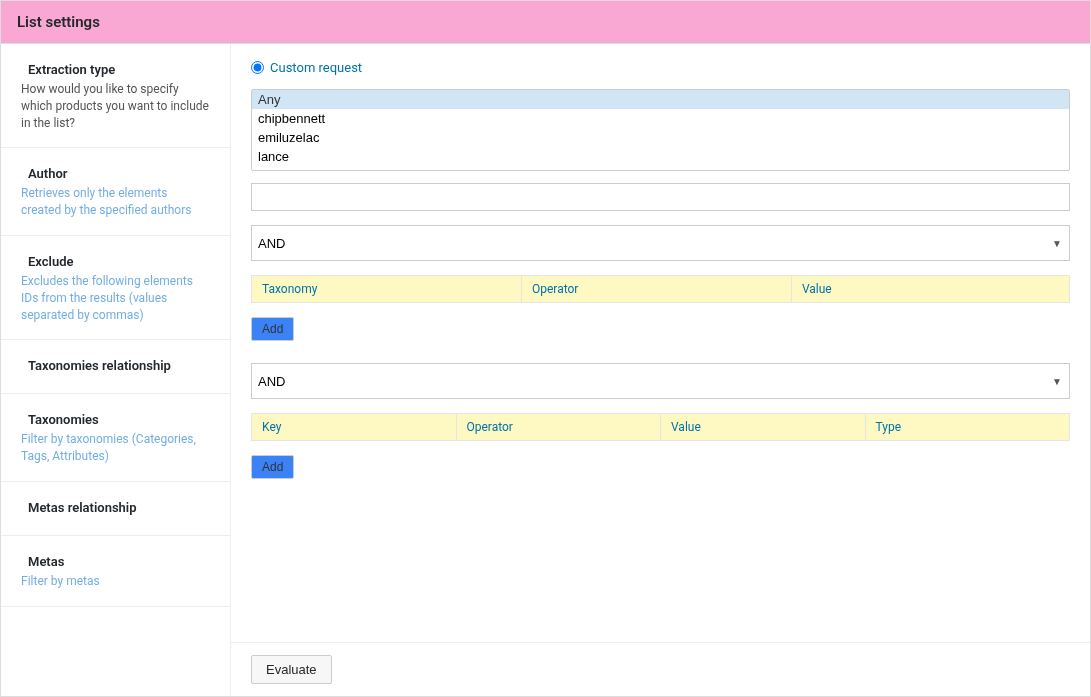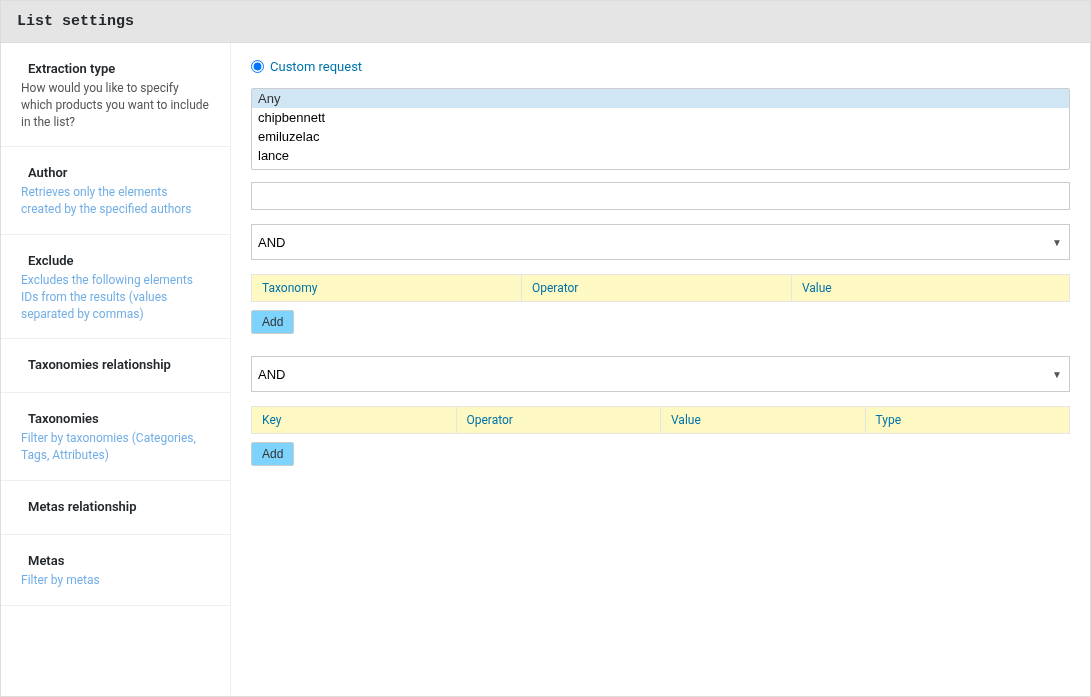--- a/index.html
+++ b/index.html
@@ -11,22 +11,21 @@
     }
     .page-container {
       width: 1091px;
       min-height: 697px;
       background: #fff;
       border: 1px solid #ddd;
     }
     .page-header {
       padding: 12px 16px;
       border-bottom: 1px solid #ddd;
-      background: #e5e5e5;
-      font-family: Liberation Mono, monospace;
+      background: #f9a8d4;
     }
     .page-header h1 {
       font-size: 15px;
       font-weight: 600;
       color: #23282d;
     }
     .content-area {
       display: flex;
       min-height: calc(697px - 45px);
     }
@@ -134,27 +133,28 @@
       background: #fef9c3;
       border: 1px solid #e5e5e5;
       padding: 6px 10px;
       text-align: left;
       font-weight: 400;
       color: #0073aa;
       font-size: 12px;
     }
     .add-button {
       border: 1px solid #ccc;
-      background: #7dd3fc;
+      background: #3b82f6;
       padding: 4px 10px;
       font-size: 12px;
       cursor: pointer;
       color: #333;
       border-radius: 2px;
       margin-bottom: 14px;
+      margin-top: 6px;
     }
     
     .evaluate-area {
       padding: 12px 20px;
       border-top: 1px solid #eee;
     }
     .evaluate-button {
       border: 1px solid #ccc;
       background: #f7f7f7;
       padding: 6px 14px;
@@ -307,15 +307,18 @@
               </tr>
             </thead>
             <tbody>
             </tbody>
           </table>
           <button class="add-button">Add</button>
         </div>
 
       </div>
 
+      <div class="evaluate-area">
+        <button class="evaluate-button">Evaluate</button>
+      </div>
     </div>
   </div>
 </div>
 
 </body></html>

